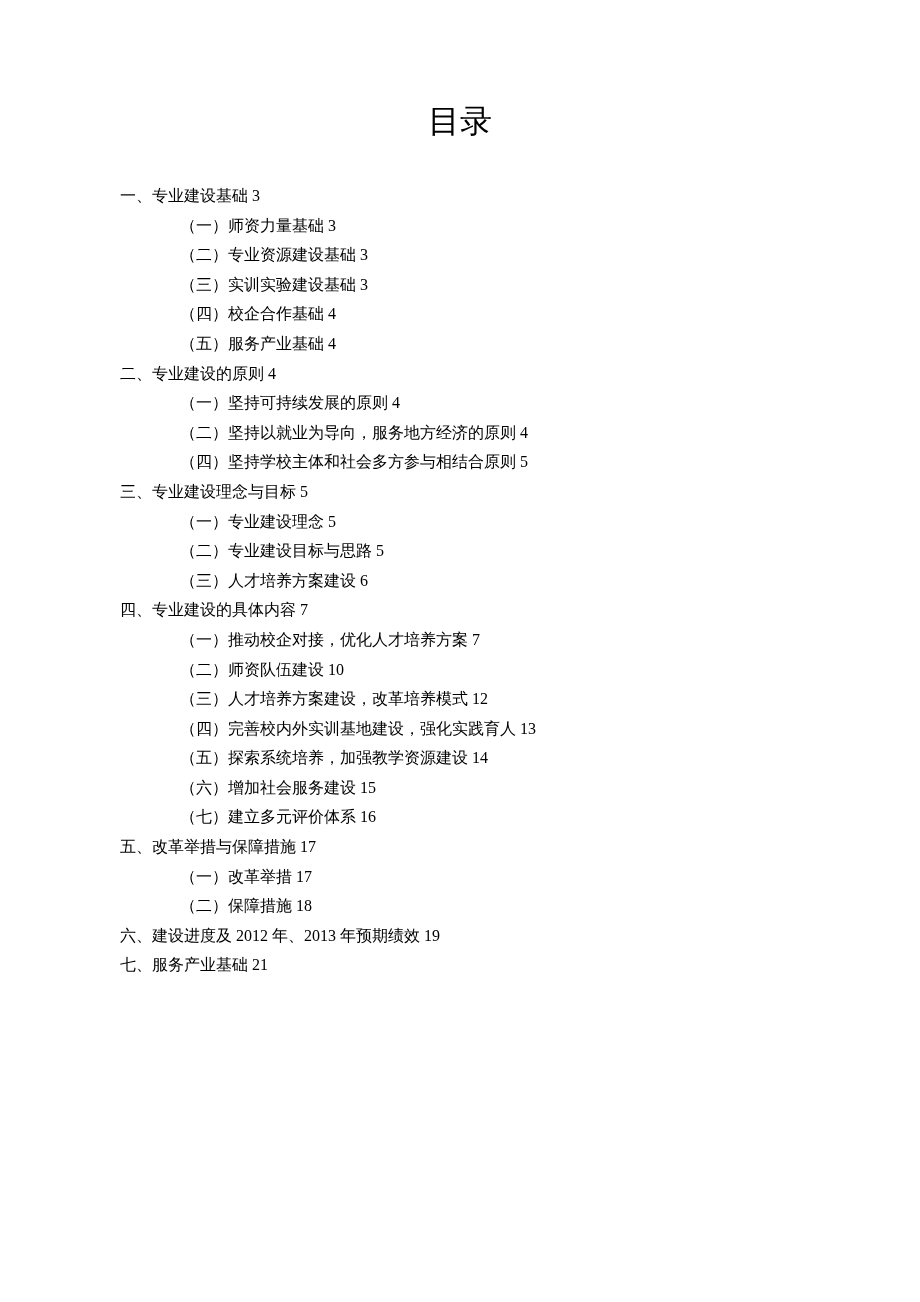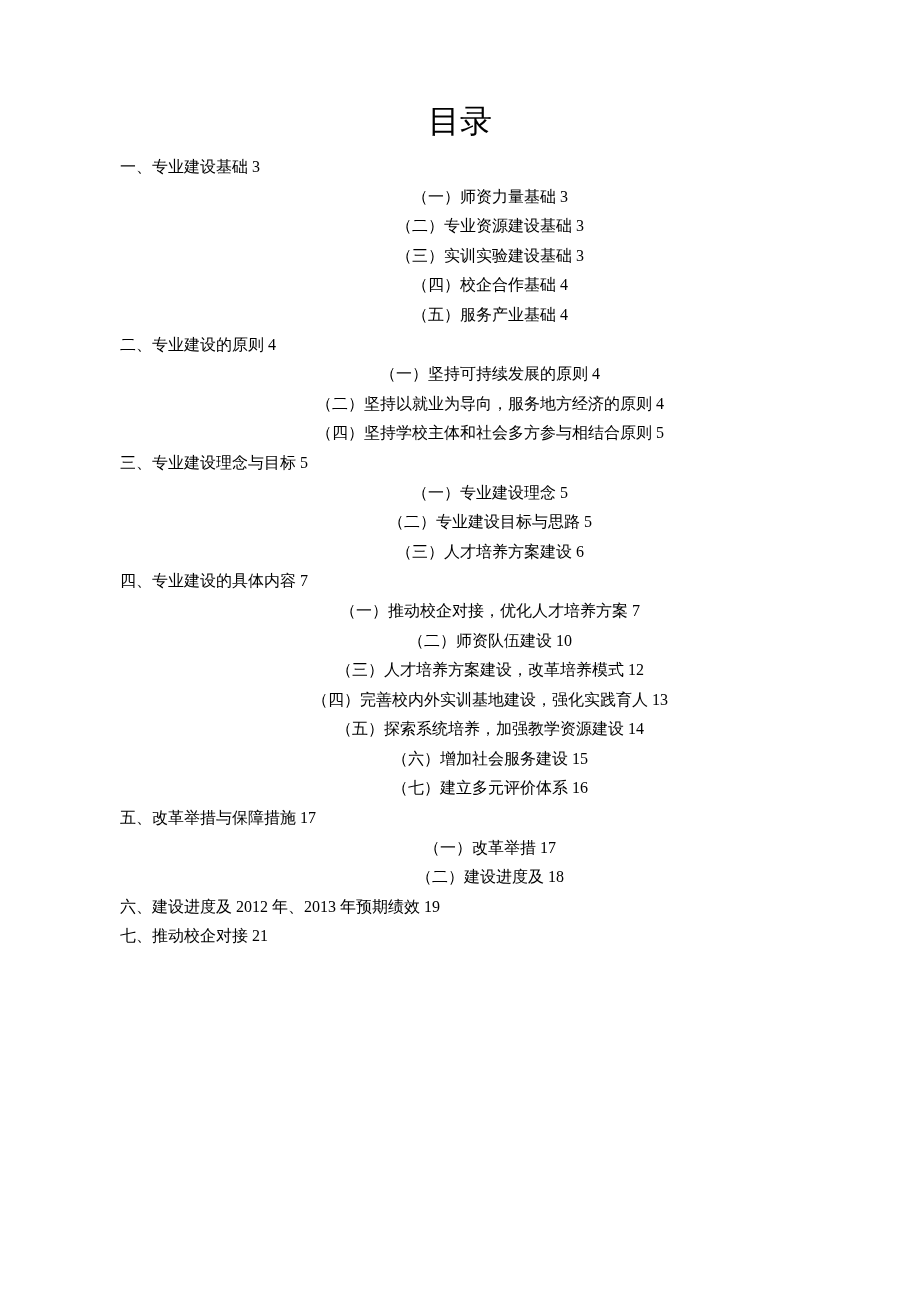--- a/index.html
+++ b/index.html
@@ -12,33 +12,32 @@
       height: 1302px;
       background: #ffffff;
       font-family: "SimSun", "宋体", serif;
       color: #000000;
       padding: 100px 120px 0 120px;
     }
     .title {
       text-align: center;
       font-size: 32px;
       font-weight: normal;
-      margin-bottom: 8px;
+      margin-bottom: 37px;
       font-family: Liberation Serif, serif;
     }
     .toc {
       font-size: 16px;
       line-height: 1.85;
     }
     .level-1 {
       padding-left: 0;
     }
     .level-2 {
       padding-left: 60px;
-      text-align: center;
     }
     .entry {
       white-space: nowrap;
     }
   </style>
 </head>
 <body>
 
 <h1 class="title">目录</h1>
 
@@ -60,16 +59,16 @@
     <div class="entry level-1"><span>四、专业建设的具体内容</span><span> 7</span></div>
     <div class="entry level-2"><span>（一）推动校企对接，优化人才培养方案</span><span> 7</span></div>
     <div class="entry level-2"><span>（二）师资队伍建设</span><span> 10</span></div>
     <div class="entry level-2"><span>（三）人才培养方案建设，改革培养模式</span><span> 12</span></div>
     <div class="entry level-2"><span>（四）完善校内外实训基地建设，强化实践育人</span><span> 13</span></div>
     <div class="entry level-2"><span>（五）探索系统培养，加强教学资源建设</span><span> 14</span></div>
     <div class="entry level-2"><span>（六）增加社会服务建设</span><span> 15</span></div>
     <div class="entry level-2"><span>（七）建立多元评价体系</span><span> 16</span></div>
     <div class="entry level-1"><span>五、改革举措与保障措施</span><span> 17</span></div>
     <div class="entry level-2"><span>（一）改革举措</span><span> 17</span></div>
-    <div class="entry level-2"><span>（二）建设进度及</span><span> 18</span></div>
+    <div class="entry level-2"><span>（二）保障措施</span><span> 18</span></div>
     <div class="entry level-1"><span>六、建设进度及 2012 年、2013 年预期绩效</span><span> 19</span></div>
-    <div class="entry level-1"><span>七、推动校企对接</span><span> 21</span></div>
+    <div class="entry level-1"><span>七、服务产业基础</span><span> 21</span></div>
   </div>
 
 </body></html>

